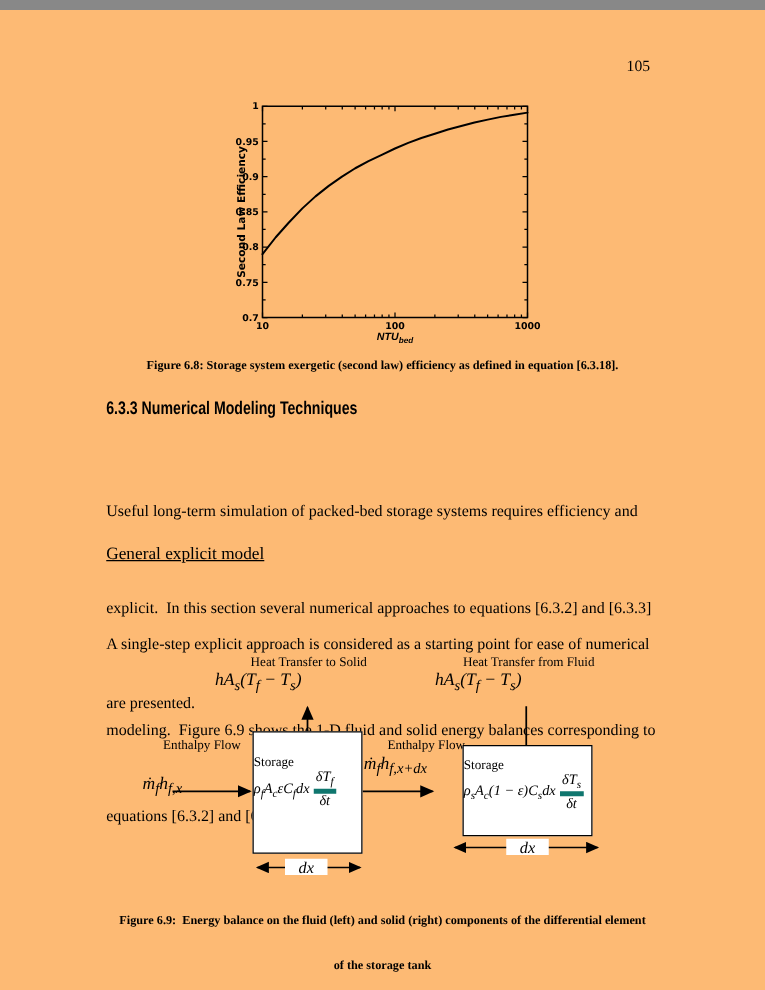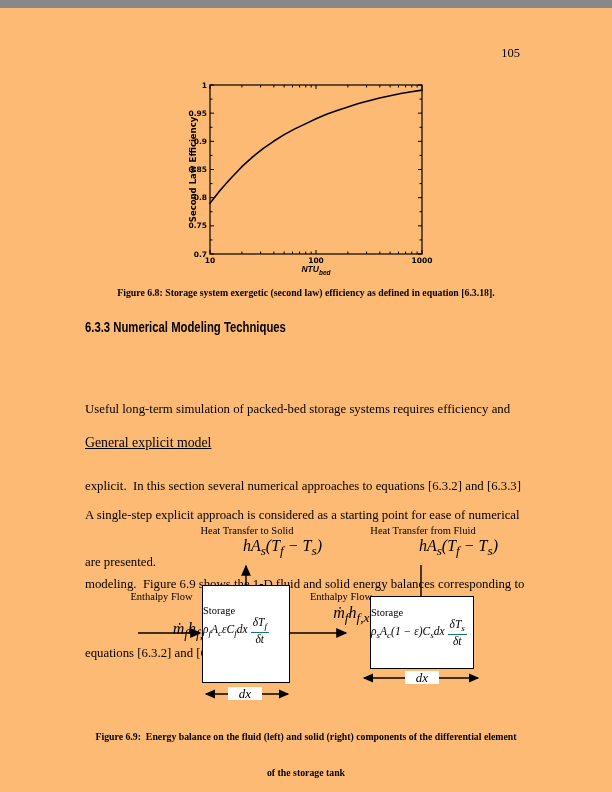--- a/index.html
+++ b/index.html
@@ -27,28 +27,28 @@
         letter-spacing:0px;}
   .para{position:absolute;left:85px;width:450px;font-size:12.8px;line-height:25.5px;white-space:pre-wrap;}
   .p1{top:338px;}
   .p2{top:450px;line-height:23px;}
   .sub-heading{position:absolute;left:85px;top:427px;font-size:13.8px;text-decoration:underline;}
 
   
   .diagram{position:absolute;left:100px;top:512px;width:440px;height:188px;font-size:10.5px;}
   .dg-label{position:absolute;text-align:center;}
   .formula sub,.bformula sub{font-size:9px;font-style:italic;}
-  .dg-formula{position:absolute;text-align:right;font-style:italic;font-size:16px;}
+  .dg-formula{position:absolute;text-align:left;font-style:italic;font-size:14px;}
   .dbox{position:absolute;border:1.5px solid #000;background:#fff;display:flex;flex-direction:column;
         align-items:flex-start;}
   .dbox .btitle{font-size:10.5px;}
   .bformula{font-style:italic;font-size:11.5px;white-space:nowrap;display:flex;align-items:center;}
   .frac{display:inline-flex;flex-direction:column;text-align:center;vertical-align:middle;
         margin-left:3px;line-height:1.1;}
-  .frac .num{border-bottom:1px solid #0f766e;padding:0 2px;}
+  .frac .num{border-bottom:4px solid #0f766e;padding:0 2px;}
   .dx-label{position:absolute;background:#fff;text-align:center;font-style:italic;font-size:13px;
         padding:0 2px;line-height:13px;}
   .dsvg{position:absolute;left:0;top:0;}
 </style>
 </head>
 <body>
 
 <div class="page">
 
   <div class="pagenum">105</div>

